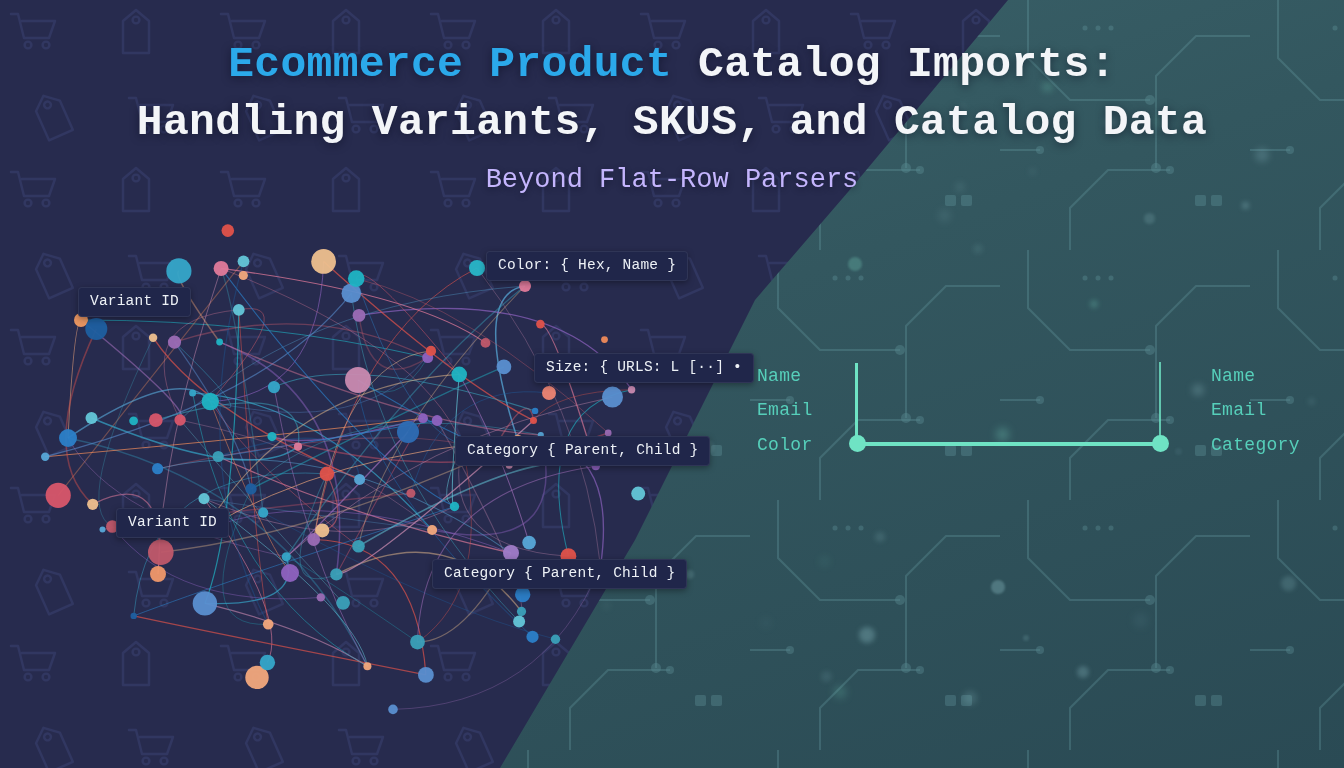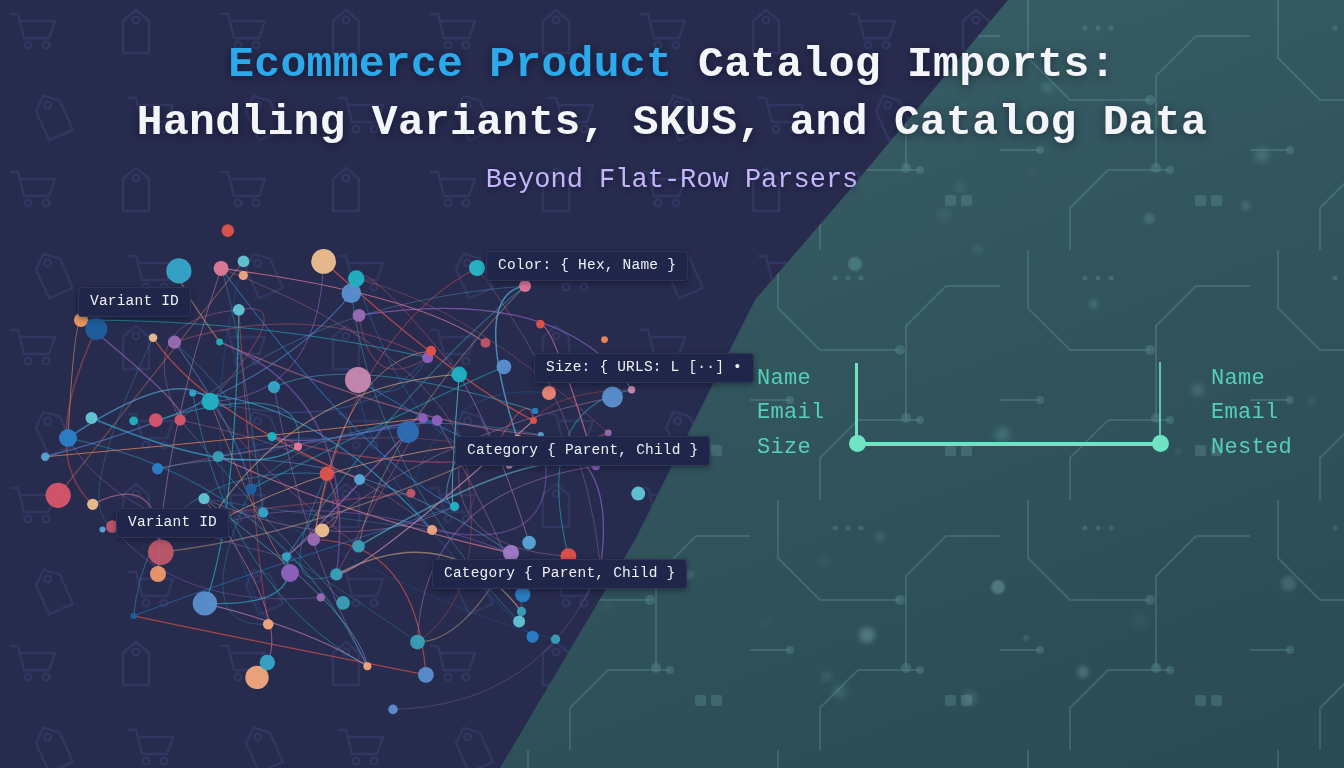--- a/index.html
+++ b/index.html
@@ -31,21 +31,21 @@
   .callouts .co{
     position:absolute;z-index:3;white-space:nowrap;
     background:var(--callout-bg,#20264a);color:var(--callout-text,#edf1f6);
     font-size:14.5px;line-height:1.2;padding:5px 11px 6px;border-radius:4px;
     border:1px solid rgba(255,255,255,.07);
     box-shadow:0 2px 6px rgba(0,0,0,.35);
     letter-spacing:.2px;
   }
 
   .mapping{position:absolute;inset:0;z-index:3;}
-  .field{position:absolute;font-size:22px;color:var(--teal-text,#56cfba);
+  .field{position:absolute;font-size:18px;color:var(--teal-text,#56cfba);
          letter-spacing:.3px;}
   .mapel{position:absolute;background:var(--mint-line,#6fe3c4);}
   .mapdot{width:17px;height:17px;border-radius:50%;}
 </style>
 </head>
 <body>
 
 <div class="stage">
 
   <svg class="bg-shop" width="1344" height="768" viewBox="0 0 1344 768" aria-hidden="true">
@@ -363,26 +363,26 @@
     <div class="co" style="left:486px;top:251px">Color: { Hex, Name }</div>
     <div class="co" style="left:534px;top:353px">Size: { URLS: L [··] •</div>
     <div class="co" style="left:455px;top:436px">Category { Parent, Child }</div>
     <div class="co" style="left:116px;top:508px">Variant ID</div>
     <div class="co" style="left:432px;top:559px">Category { Parent, Child }</div>
   </div>
 
   <div class="mapping">
     <div class="field" style="left:757px;top:366px">Name</div>
     <div class="field" style="left:757px;top:400px">Email</div>
-    <div class="field" style="left:757px;top:435px">Size</div>
+    <div class="field" style="left:757px;top:435px">Color</div>
 
     <div class="mapel" style="left:855px;top:363px;width:3px;height:81px"></div>
     <div class="mapel mapdot" style="left:849px;top:435px"></div>
     <div class="mapel" style="left:857px;top:442px;width:303px;height:4px"></div>
     <div class="mapel mapdot" style="left:1152px;top:435px"></div>
     <div class="mapel" style="left:1159px;top:362px;width:2px;height:80px;opacity:.8"></div>
 
     <div class="field" style="left:1211px;top:366px">Name</div>
     <div class="field" style="left:1211px;top:400px">Email</div>
-    <div class="field" style="left:1211px;top:435px">Nested</div>
+    <div class="field" style="left:1211px;top:435px">Category</div>
   </div>
 
 </div>
 
 </body></html>

